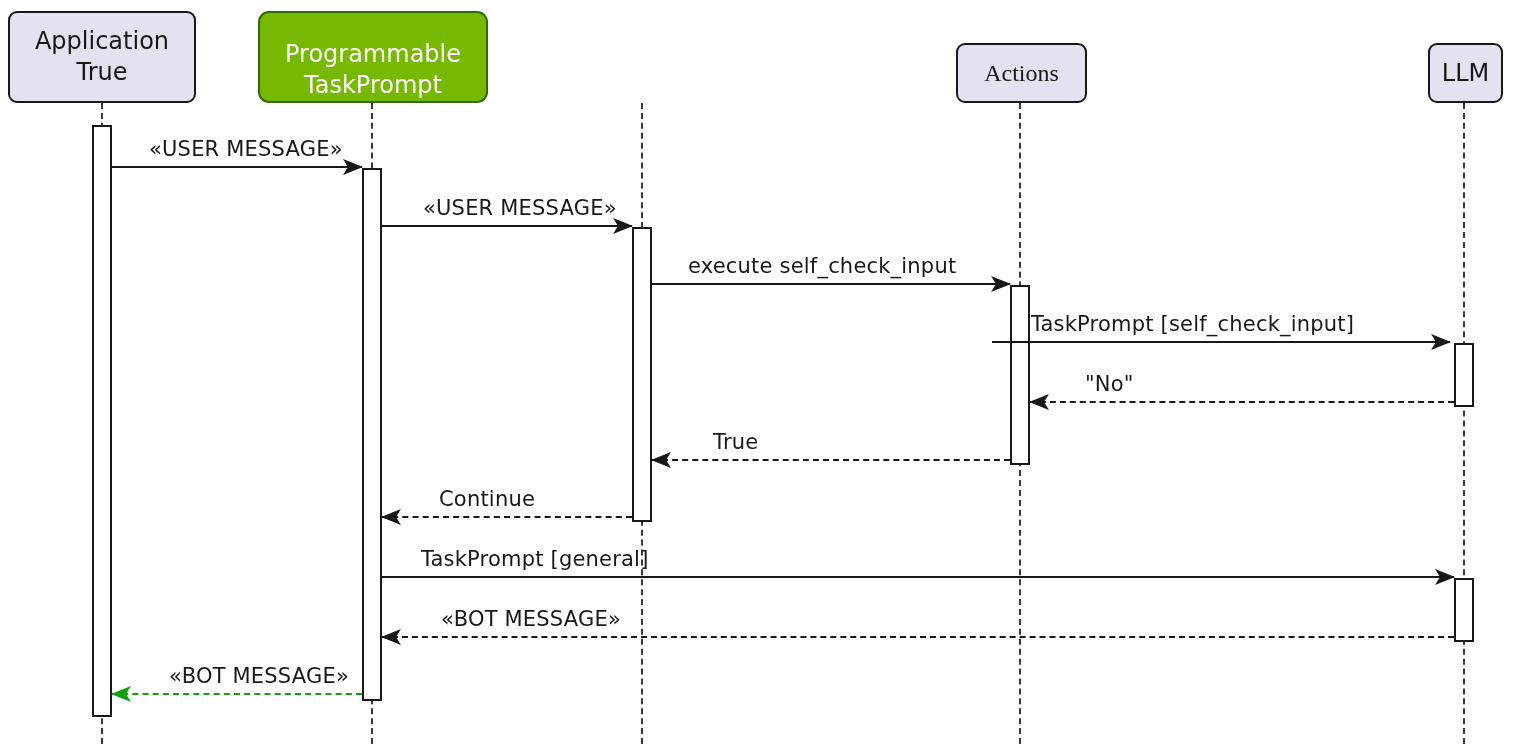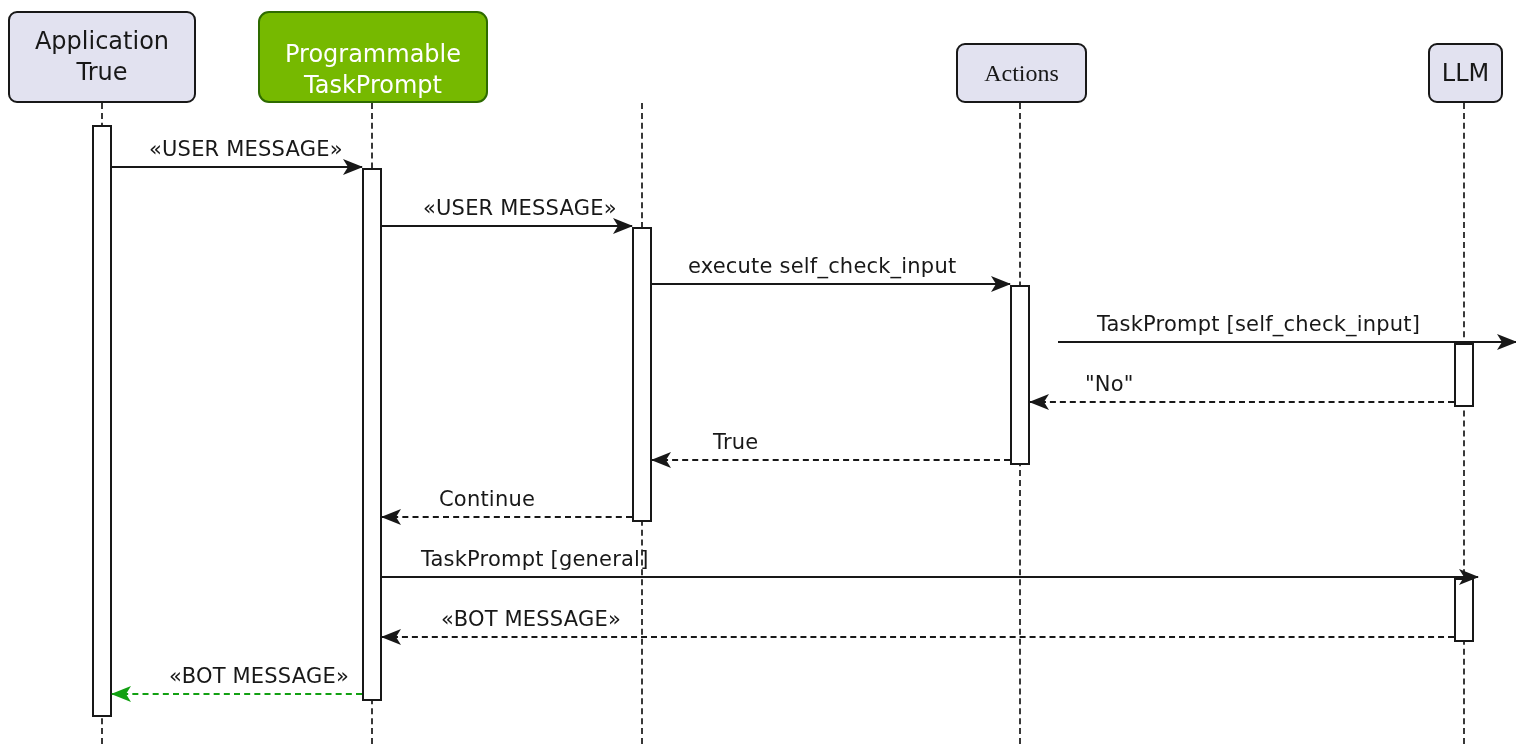--- a/index.html
+++ b/index.html
@@ -113,21 +113,21 @@
   </div>
 
   <div class="msg solid" style="left:652px;top:252px;width:358px;">
     <div class="msg-label" style="padding-left:11px;">execute self_check_input</div>
     <div class="msg-line"></div>
     <svg class="head right" viewBox="0 0 22 18">
         <polygon points="1,1 21,9 1,17 6,9"></polygon>
       </svg>
   </div>
 
-  <div class="msg solid" style="left:1058px;top:310px;width:424px;padding-left:34px;">
+  <div class="msg solid" style="left:992px;top:310px;width:424px;padding-left:34px;">
     <div class="msg-label" style="padding-left:14px;">TaskPrompt [self_check_input]</div>
     <div class="msg-line"></div>
     <svg class="head right" viewBox="0 0 22 18">
         <polygon points="1,1 21,9 1,17 6,9"></polygon>
       </svg>
   </div>
 
   <div class="msg dashed" style="left:1030px;top:370px;width:424px;">
     <div class="msg-label" style="padding-left:30px;">"No"</div>
     <div class="msg-line"></div>
@@ -145,21 +145,21 @@
   </div>
 
   <div class="msg dashed" style="left:652px;top:428px;width:358px;">
     <div class="msg-label" style="padding-left:36px;">True</div>
     <div class="msg-line"></div>
     <svg class="head left" viewBox="0 0 22 18">
         <polygon points="21,1 1,9 21,17 16,9"></polygon>
       </svg>
   </div>
 
-  <div class="msg solid" style="left:382px;top:545px;width:1072px;padding-left:24px;">
+  <div class="msg solid" style="left:382px;top:545px;width:1072px;">
     <div class="msg-label" style="padding-left:14px;">TaskPrompt [general]</div>
     <div class="msg-line"></div>
     <svg class="head right" viewBox="0 0 22 18">
         <polygon points="1,1 21,9 1,17 6,9"></polygon>
       </svg>
   </div>
 
   <div class="msg dashed" style="left:382px;top:605px;width:1072px;">
     <div class="msg-label" style="padding-left:34px;">«BOT MESSAGE»</div>
     <div class="msg-line"></div>

